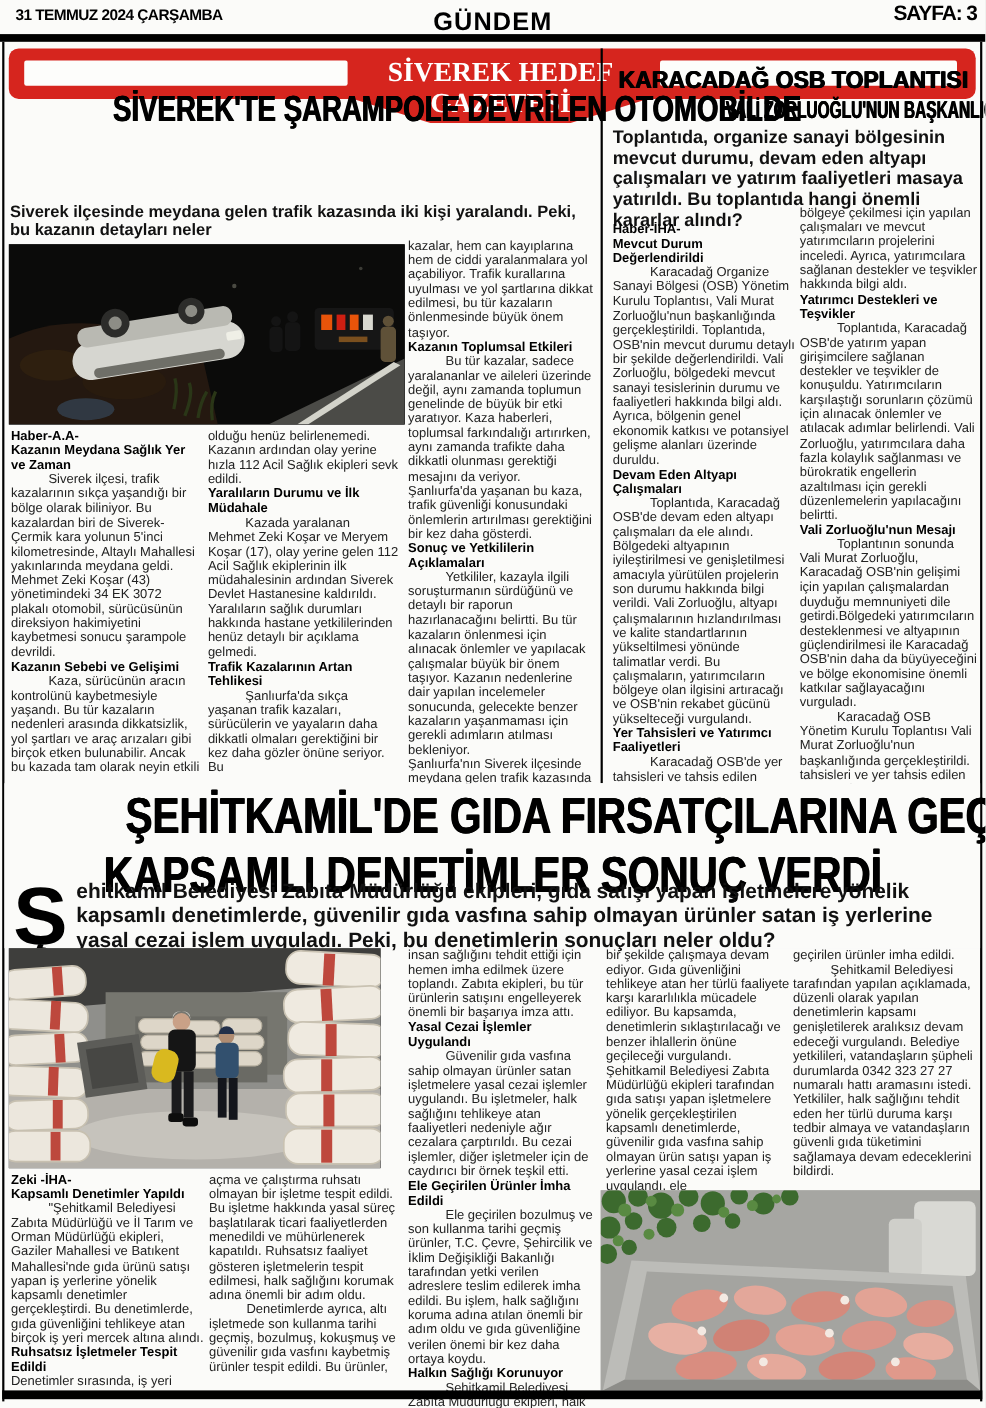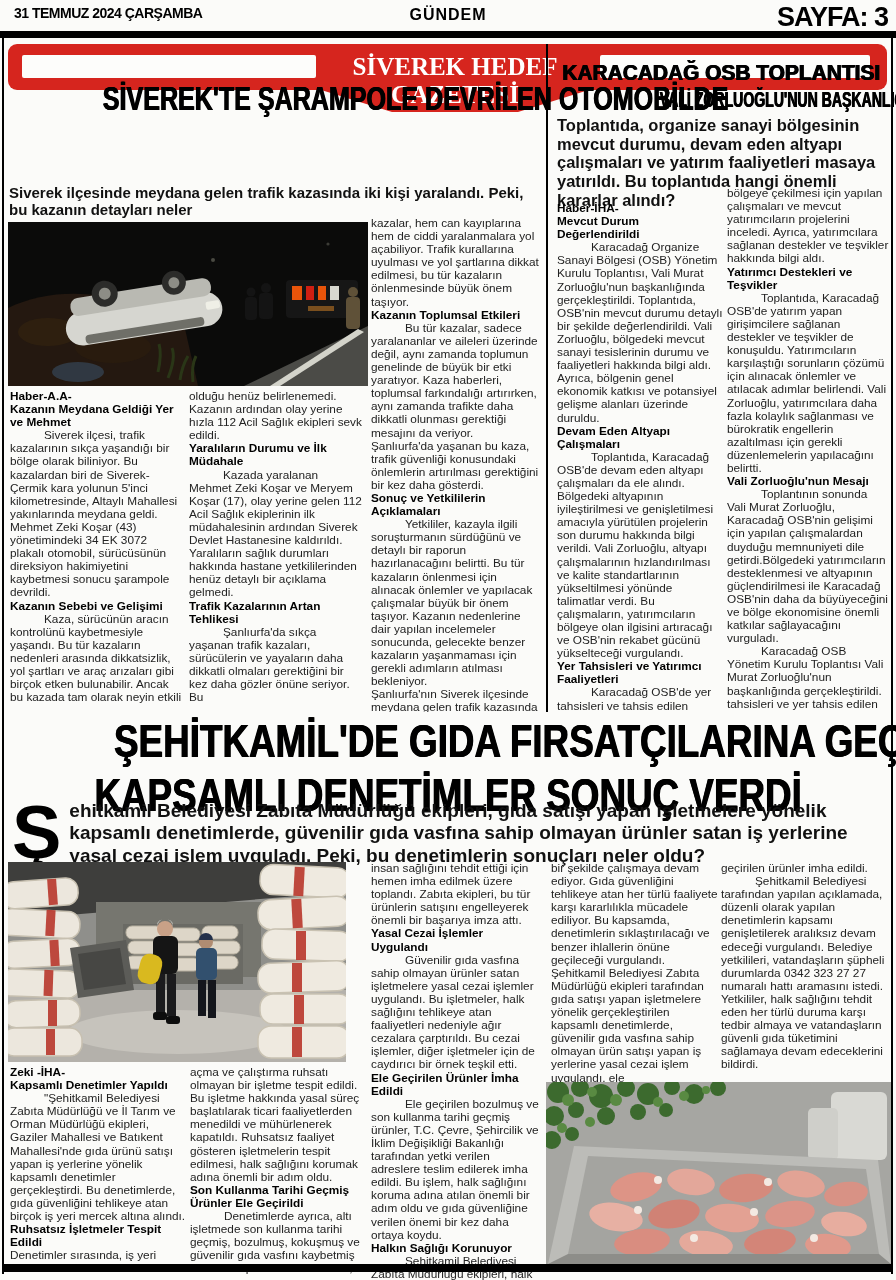--- a/index.html
+++ b/index.html
@@ -22,22 +22,22 @@
   .dropcap{float:left;font-size:74px;line-height:58px;font-weight:bold;color:#000;margin:4px 8px 0 2px;}
   .photo{position:absolute;overflow:hidden;background:#000;}
   svg{display:block;}
 </style>
 </head>
 <body>
 
 <div class="page">
 
   <div class="abs" style="left:14px;top:5px;font-size:14px;font-weight:bold;letter-spacing:-.5px;color:#000;">31 TEMMUZ 2024 ÇARŞAMBA</div>
-  <div class="abs" style="left:0;top:6px;width:100%;text-align:center;font-size:16px;font-weight:bold;letter-spacing:1px;color:#000;">GÜNDEM</div>
-  <div class="abs" style="right:8px;top:2px;font-size:27px;font-weight:bold;letter-spacing:-1px;color:#000;">SAYFA: 3</div>
+  <div class="abs" style="left:0;top:6px;width:100%;text-align:center;font-size:23px;font-weight:bold;letter-spacing:1px;color:#000;">GÜNDEM</div>
+  <div class="abs" style="right:8px;top:2px;font-size:19px;font-weight:bold;letter-spacing:-1px;color:#000;">SAYFA: 3</div>
 
   <div class="rule" style="left:0;top:31px;width:896px;height:7px;"></div>
   <div class="rule" style="left:2px;top:38px;width:2px;height:1236px;"></div>
   <div class="rule" style="left:891px;top:38px;width:2px;height:1236px;"></div>
 
   <div class="banner" style="left:8px;top:44px;width:879px;height:46px;"></div>
   <div class="wbox" style="left:22px;top:55px;width:294px;height:23px;"></div>
   <div class="wbox" style="left:600px;top:55px;width:270px;height:23px;"></div>
   <div class="trap" style="left:318px;top:89px;width:274px;height:23px;"></div>
   <div class="masthead" style="left:308px;top:53px;width:294px;font-size:25px;">SİVEREK HEDEF GAZETESİ</div>
@@ -83,21 +83,21 @@
           <circle cx="345" cy="70" r="5"></circle>
           <rect x="338" y="75" width="14" height="32" rx="4"></rect>
         </g>
       <path d="M150,150 q4,-18 1,-28 M160,156 q8,-20 4,-30 M172,158 q2,-14 8,-24 M185,160 q-2,-16 3,-26" stroke="#2a3617" stroke-width="3" fill="none"></path>
       <ellipse cx="70" cy="150" rx="26" ry="10" fill="#3a536b" opacity=".55"></ellipse>
     </svg>
   </div>
 
   <div class="col" style="left:10px;top:390px;width:174px;">
       <p class="blk h">Haber-A.A-</p>
-      <p class="blk h">Kazanın Meydana Geldiği Yer ve Mehmet</p>
+      <p class="blk h">Kazanın Meydana Sağlık Yer ve Zaman</p>
       <p class="blk pi">Siverek ilçesi, trafik kazalarının sıkça yaşandığı bir bölge olarak biliniyor. Bu kazalardan biri de Siverek-Çermik kara yolunun 5'inci kilometresinde, Altaylı Mahallesi yakınlarında meydana geldi. Mehmet Zeki Koşar (43) yönetimindeki 34 EK 3072 plakalı otomobil, sürücüsünün direksiyon hakimiyetini kaybetmesi sonucu şarampole devrildi.</p>
       <p class="blk h">Kazanın Sebebi ve Gelişimi</p>
       <p class="blk pi">Kaza, sürücünün aracın kontrolünü kaybetmesiyle yaşandı. Bu tür kazaların nedenleri arasında dikkatsizlik, yol şartları ve araç arızaları gibi birçok etken bulunabilir. Ancak bu kazada tam olarak neyin etkili</p>
     </div>
   <div class="col" style="left:189px;top:390px;width:174px;">
       <p class="blk p">olduğu henüz belirlenemedi. Kazanın ardından olay yerine hızla 112 Acil Sağlık ekipleri sevk edildi.</p>
       <p class="blk h">Yaralıların Durumu ve İlk Müdahale</p>
       <p class="blk pi">Kazada yaralanan Mehmet Zeki Koşar ve Meryem Koşar (17), olay yerine gelen 112 Acil Sağlık ekiplerinin ilk müdahalesinin ardından Siverek Devlet Hastanesine kaldırıldı. Yaralıların sağlık durumları hakkında hastane yetkililerinden henüz detaylı bir açıklama gelmedi.</p>
       <p class="blk h">Trafik Kazalarının Artan Tehlikesi</p>
       <p class="blk pi">Şanlıurfa'da sıkça yaşanan trafik kazaları, sürücülerin ve yayaların daha dikkatli olmaları gerektiğini bir kez daha gözler önüne seriyor. Bu</p>
@@ -228,21 +228,20 @@
 
   <div class="col" style="left:10px;top:1066px;width:176px;">
       <p class="blk h">Zeki -İHA-</p>
       <p class="blk h">Kapsamlı Denetimler Yapıldı</p>
       <p class="blk pi">"Şehitkamil Belediyesi Zabıta Müdürlüğü ve İl Tarım ve Orman Müdürlüğü ekipleri, Gaziler Mahallesi ve Batıkent Mahallesi'nde gıda ürünü satışı yapan iş yerlerine yönelik kapsamlı denetimler gerçekleştirdi. Bu denetimlerde, gıda güvenliğini tehlikeye atan birçok iş yeri mercek altına alındı.</p>
       <p class="blk h">Ruhsatsız İşletmeler Tespit Edildi</p>
       <p class="blk p">Denetimler sırasında, iş yeri</p>
     </div>
   <div class="col" style="left:190px;top:1066px;width:176px;">
       <p class="blk p">açma ve çalıştırma ruhsatı olmayan bir işletme tespit edildi. Bu işletme hakkında yasal süreç başlatılarak ticari faaliyetlerden menedildi ve mühürlenerek kapatıldı. Ruhsatsız faaliyet gösteren işletmelerin tespit edilmesi, halk sağlığını korumak adına önemli bir adım oldu.</p>
-      <p class="blk h">Son Kullanma Tarihi Geçmiş Ürünler Ele Geçirildi</p>
       <p class="blk pi">Denetimlerde ayrıca, altı işletmede son kullanma tarihi geçmiş, bozulmuş, kokuşmuş ve güvenilir gıda vasfını kaybetmiş ürünler tespit edildi. Bu ürünler,</p>
     </div>
   <div class="col" style="left:371px;top:862px;width:170px;">
       <p class="blk p">insan sağlığını tehdit ettiği için hemen imha edilmek üzere toplandı. Zabıta ekipleri, bu tür ürünlerin satışını engelleyerek önemli bir başarıya imza attı.</p>
       <p class="blk h">Yasal Cezai İşlemler Uygulandı</p>
       <p class="blk pi">Güvenilir gıda vasfına sahip olmayan ürünler satan işletmelere yasal cezai işlemler uygulandı. Bu işletmeler, halk sağlığını tehlikeye atan faaliyetleri nedeniyle ağır cezalara çarptırıldı. Bu cezai işlemler, diğer işletmeler için de caydırıcı bir örnek teşkil etti.</p>
       <p class="blk h">Ele Geçirilen Ürünler İmha Edildi</p>
       <p class="blk pi">Ele geçirilen bozulmuş ve son kullanma tarihi geçmiş ürünler, T.C. Çevre, Şehircilik ve İklim Değişikliği Bakanlığı tarafından yetki verilen adreslere teslim edilerek imha edildi. Bu işlem, halk sağlığını koruma adına atılan önemli bir adım oldu ve gıda güvenliğine verilen önemi bir kez daha ortaya koydu.</p>
       <p class="blk h">Halkın Sağlığı Korunuyor</p>
       <p class="blk pi">Şehitkamil Belediyesi Zabıta Müdürlüğü ekipleri, halk sağlığını korumak adına yoğun</p>

